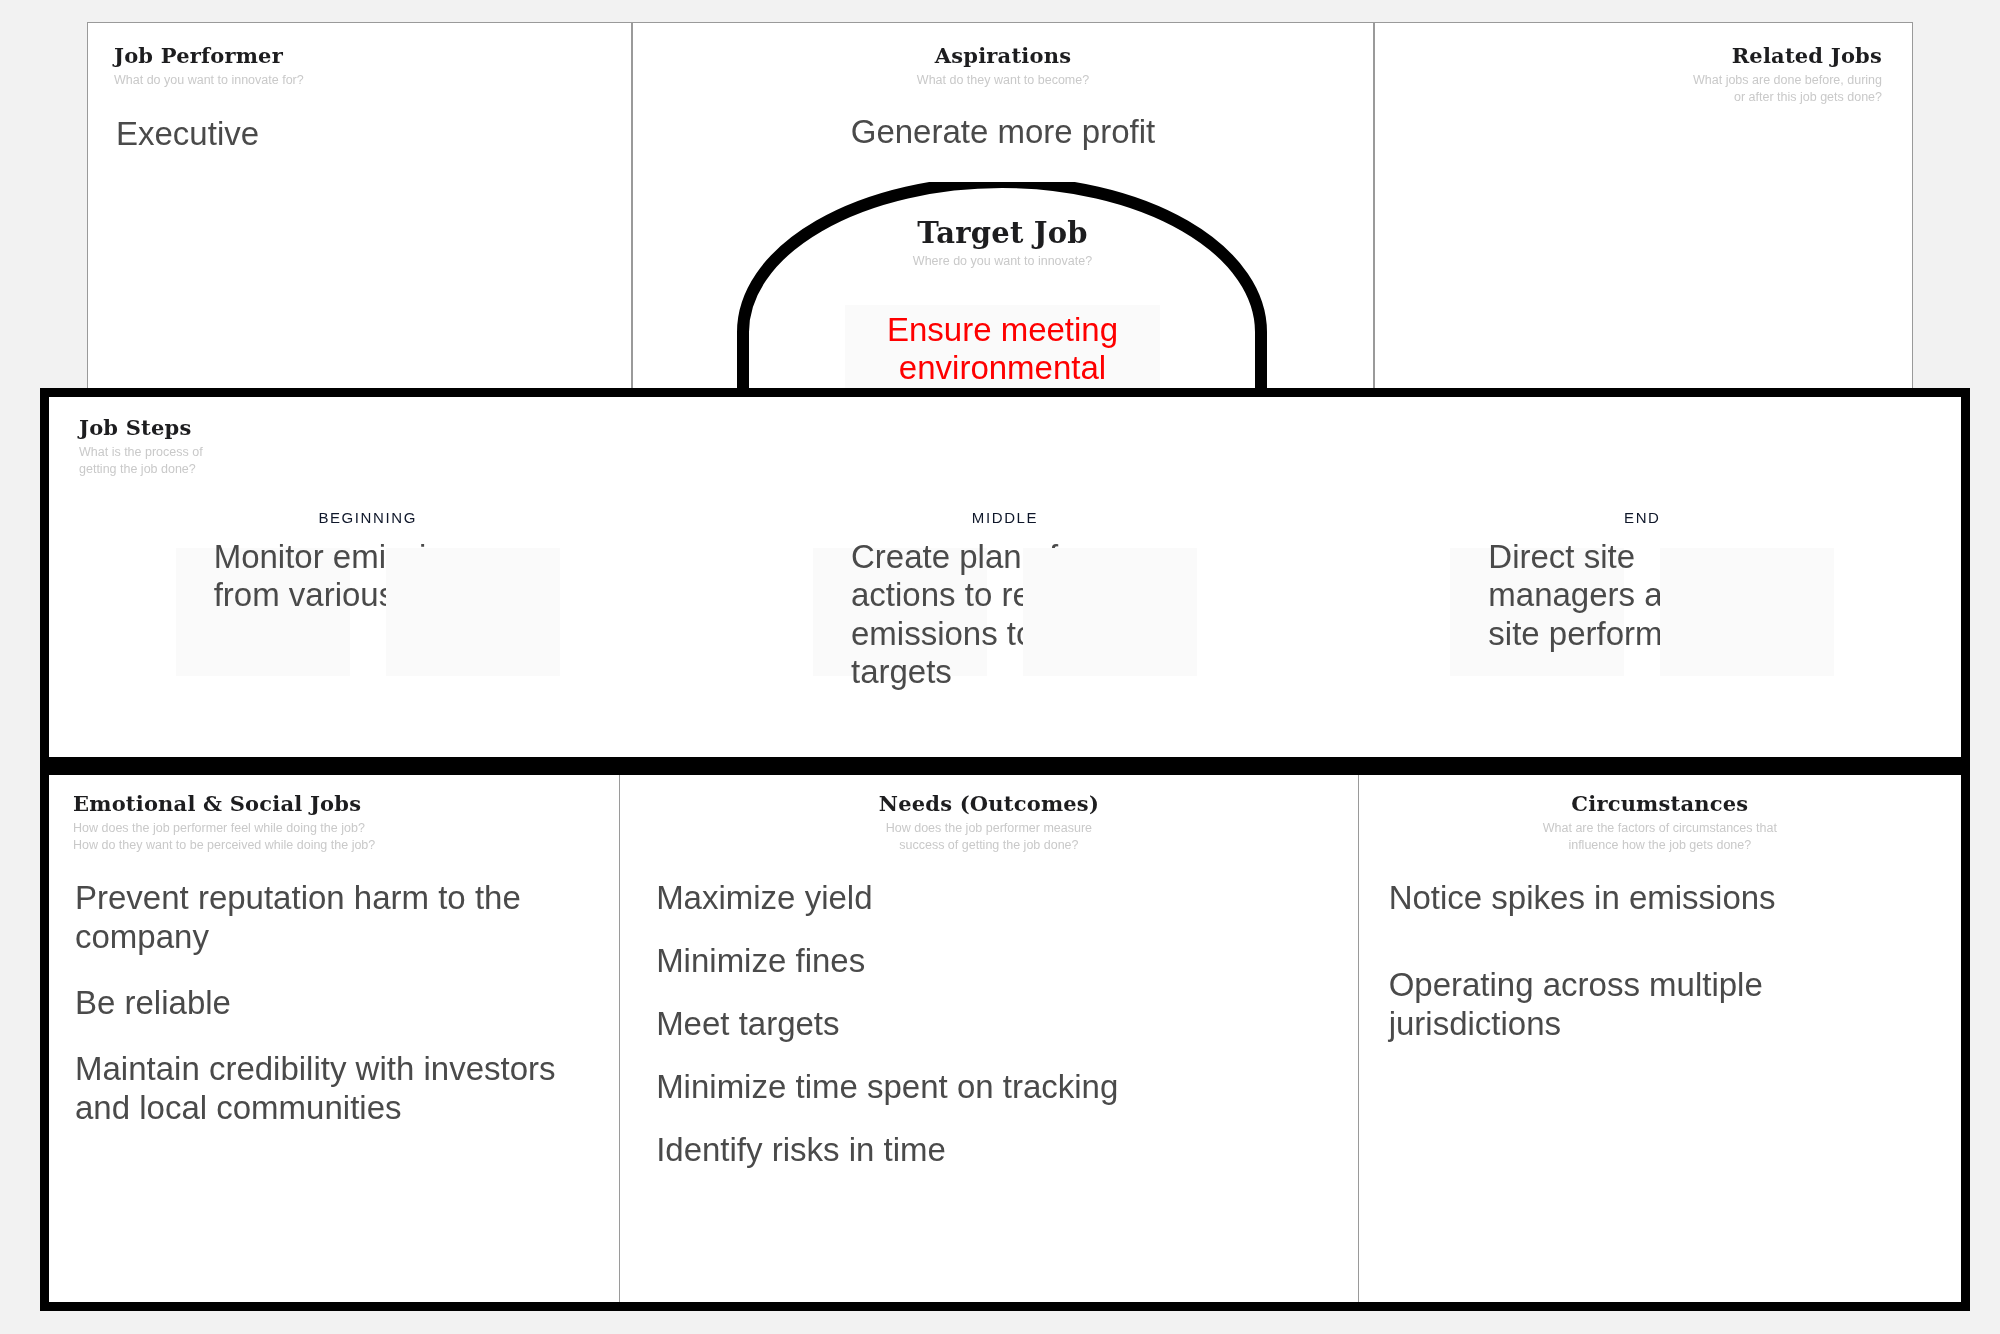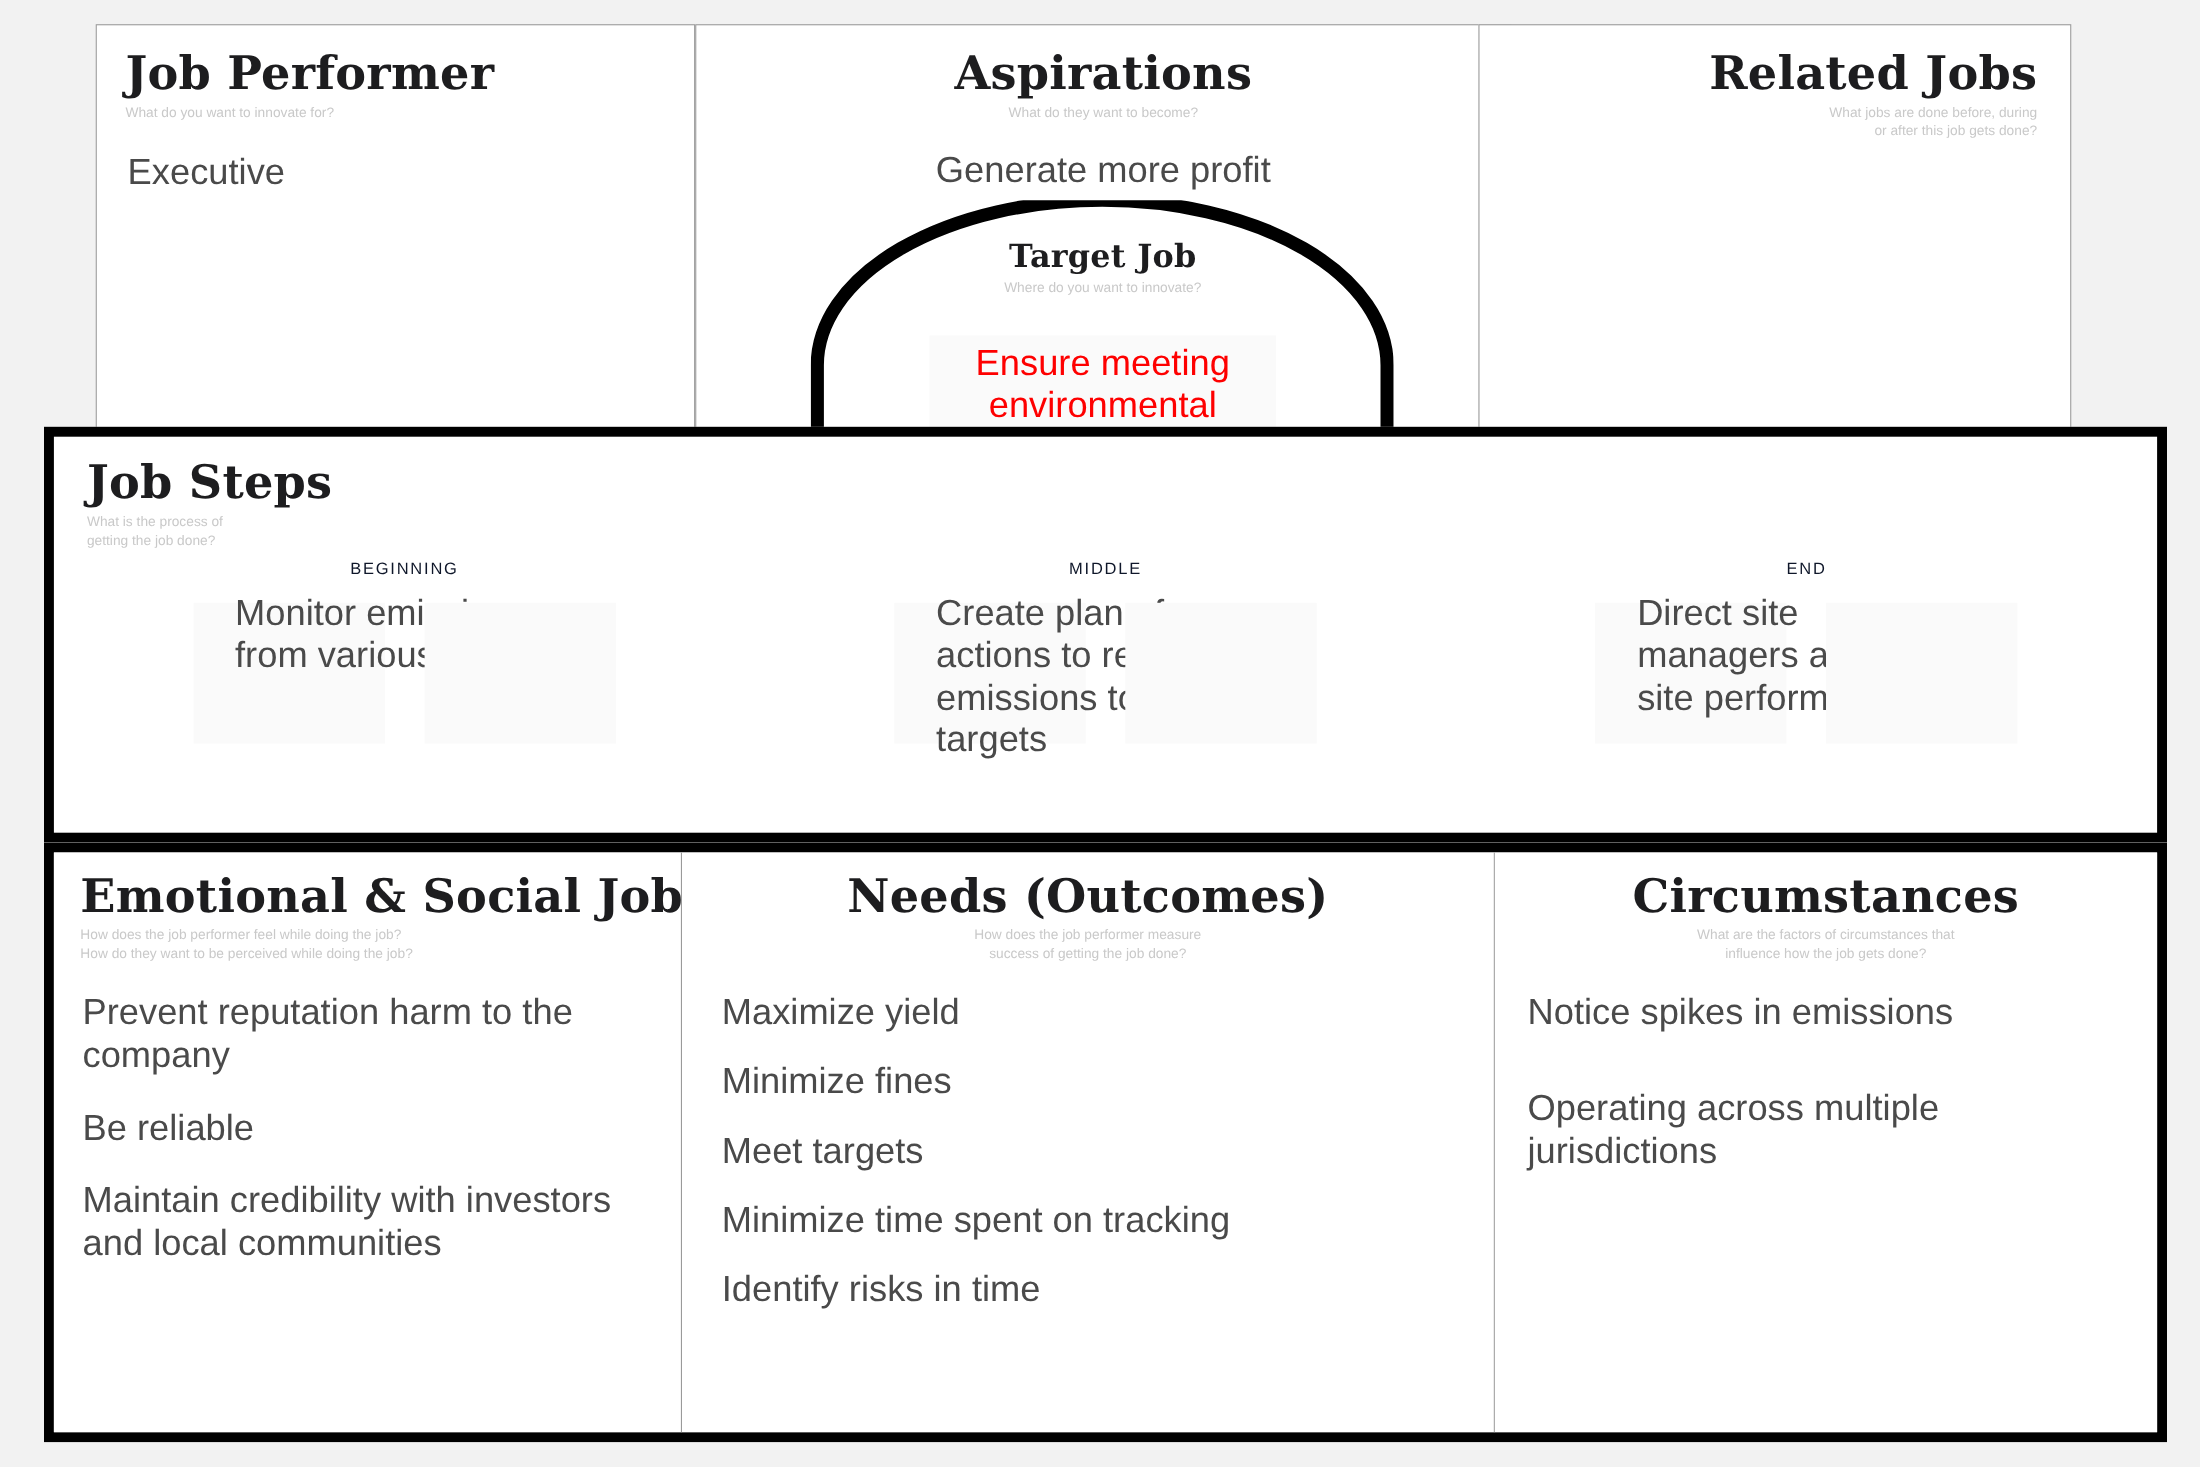--- a/index.html
+++ b/index.html
@@ -24,21 +24,21 @@
   .panel {
     position: absolute;
     background: #ffffff;
     border: 1px solid #9a9a9a;
     overflow: hidden;
   }
 
   .panel-title {
     font-family: "DejaVu Serif", "Liberation Serif", serif;
     font-weight: 700;
-    font-size: 42px;
+    font-size: 21px;
     color: #1d1d1f;
     letter-spacing: 0.2px;
     line-height: 1.05;
     white-space: nowrap;
   }
 
   .panel-sub {
     font-family: "Liberation Sans", sans-serif;
     font-size: 12.5px;
     line-height: 1.32;
@@ -68,21 +68,21 @@
   #panel-job-performer .head { padding: 22px 26px 0 26px; }
   #panel-job-performer .content { padding: 26px 0 0 28px; }
 
   #panel-aspirations {
     left: 632px; top: 22px;  width: 742px;  height: 397px;
   }
   #panel-aspirations .head { padding: 22px 26px 0 26px; }
   #panel-aspirations .content { padding: 24px 30px 0 30px; text-align: center; }
 
   #panel-related-jobs {
-    left: 1344px; top: 22px; width: 539px; height: 375px;
+    left: 1374px; top: 22px; width: 539px; height: 375px;
   }
   #panel-related-jobs .head { padding: 22px 30px 0 26px; }
   #panel-related-jobs .content { padding: 28px 44px 0 30px; text-align: right; }
 
   
   #target-job-arc {
     position: absolute;
     left: 737px;
     top: 182px;
     width: 530px;

